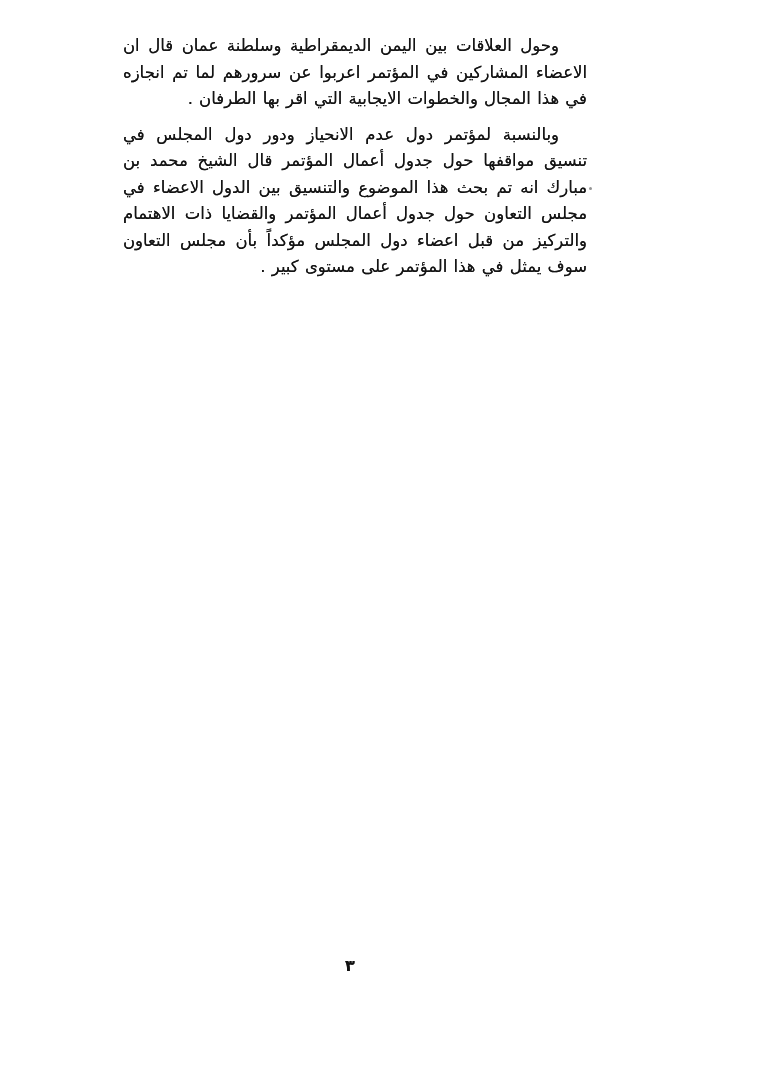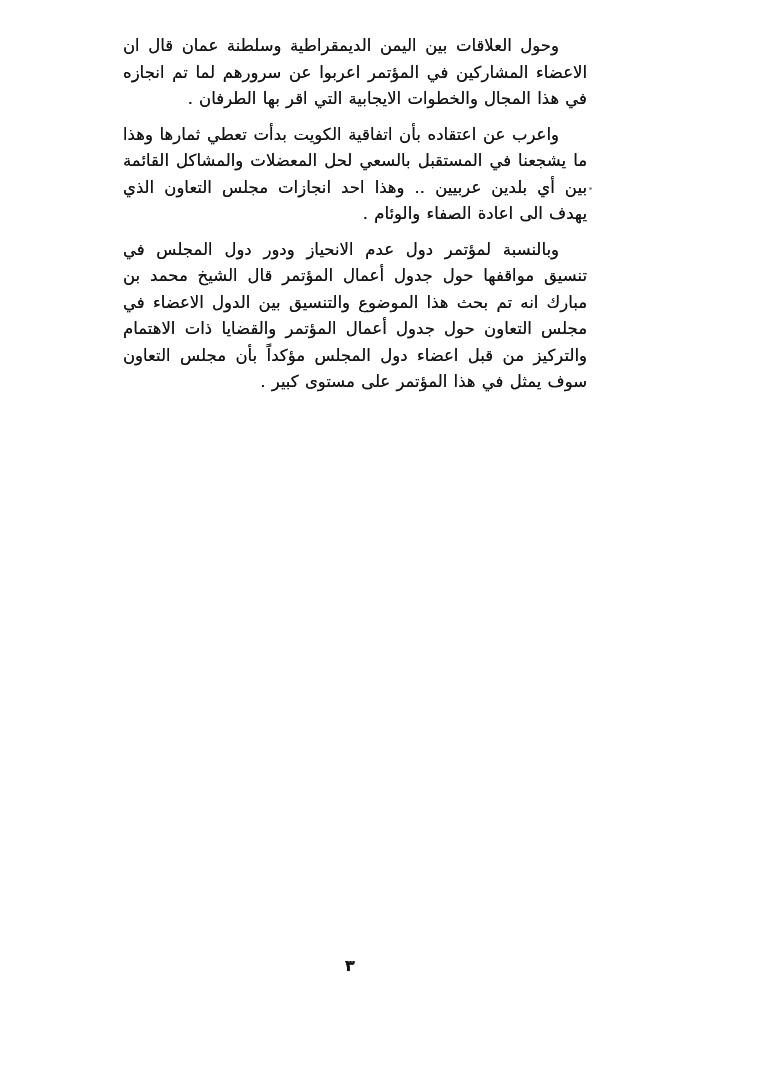--- a/index.html
+++ b/index.html
@@ -58,21 +58,20 @@
     border-radius: 50%;
   }
 </style>
 </head>
 <body>
 
 <div class="page">
 
   <div class="text-block">
     <p>وحول العلاقات بين اليمن الديمقراطية وسلطنة عمان قال ان الاعضاء المشاركين في المؤتمر اعربوا عن سرورهم لما تم انجازه في هذا المجال والخطوات الايجابية التي اقر بها الطرفان .</p>
-    <p>واعرب عن اعتقاده بأن اتفاقية الكويت بدأت تعطي ثمارها وهذا ما يشجعنا في المستقبل بالسعي لحل المعضلات والمشاكل القائمة بين أي بلدين عربيين .. وهذا احد انجازات مجلس التعاون الذي يهدف الى اعادة الصفاء والوئام .</p>
     <p>وبالنسبة لمؤتمر دول عدم الانحياز ودور دول المجلس في تنسيق مواقفها حول جدول أعمال المؤتمر قال الشيخ محمد بن مبارك انه تم بحث هذا الموضوع والتنسيق بين الدول الاعضاء في مجلس التعاون حول جدول أعمال المؤتمر والقضايا ذات الاهتمام والتركيز من قبل اعضاء دول المجلس مؤكداً بأن مجلس التعاون سوف يمثل في هذا المؤتمر على مستوى كبير .</p>
   </div>
 
   <div class="scan-speck"></div>
 
   <div class="page-number">٣</div>
 
 </div>
 
 </body></html>

